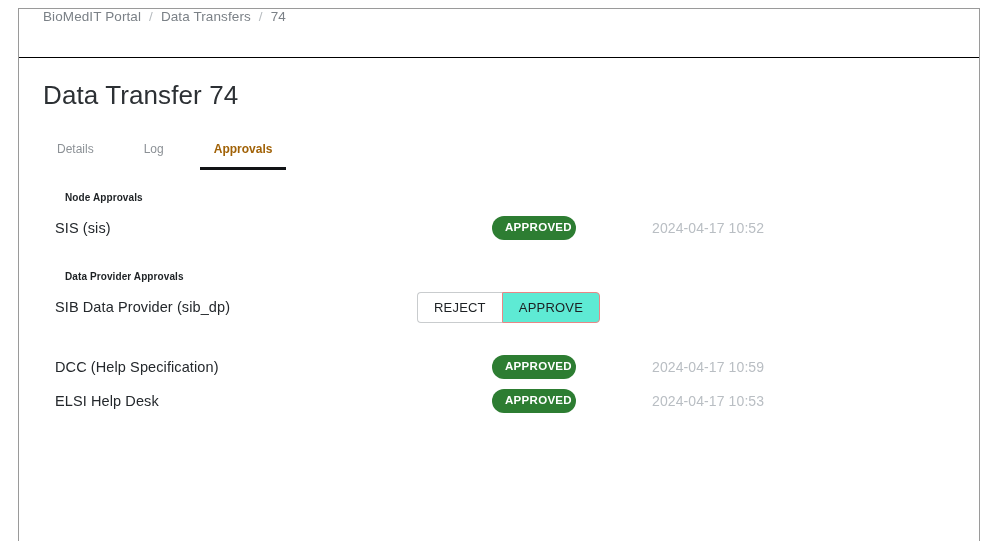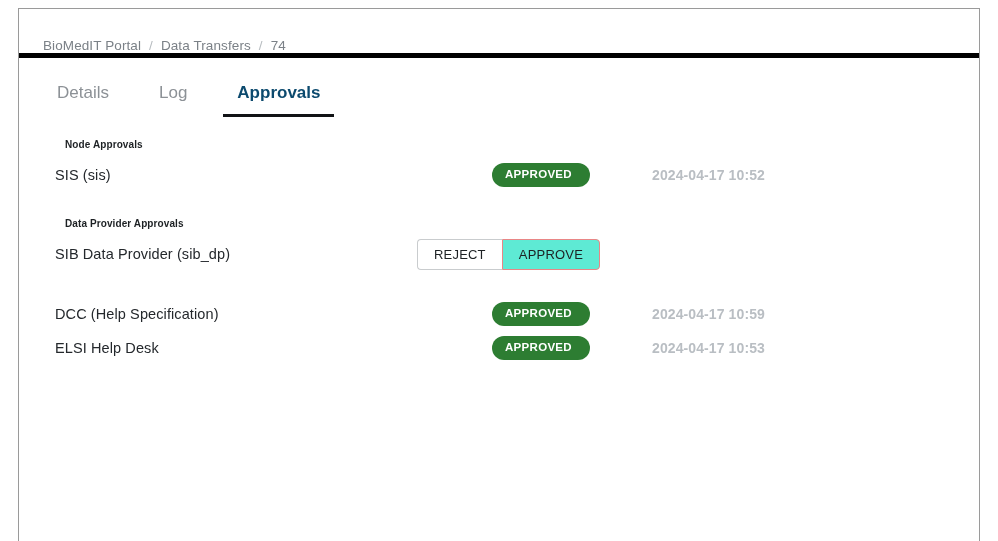--- a/index.html
+++ b/index.html
@@ -28,22 +28,22 @@
     border-bottom: none;
     box-sizing: border-box;
     overflow: hidden;
   }
 
   
   .breadcrumb-bar {
     height: 49px;
     padding: 0 0 0 24px;
     display: flex;
-    align-items: flex-end;
-    border-bottom: 5px solid #000000;
+    align-items: flex-start;
+    border-bottom: 1px solid #000000;
     box-sizing: border-box;
   }
   .breadcrumb {
     display: flex;
     align-items: center;
     font-size: 13.5px;
     color: #7b8187;
     letter-spacing: .1px;
   }
   .breadcrumb .crumb {
@@ -69,30 +69,30 @@
   }
 
   
   .tabs {
     display: flex;
     align-items: flex-end;
     margin-top: 22px;
     height: 37px;
   }
   .tab {
-    font-size: 17px;
+    font-size: 12px;
     color: #8c9196;
     padding: 0 14px 11px 14px;
     cursor: pointer;
     white-space: nowrap;
     border-bottom: 3px solid transparent;
     margin-top: 48px;
   }
   .tab.is-active {
-    color: #0c4a6e;
+    color: #a16207;
     font-weight: 700;
     border-bottom: 3px solid #111316;
   }
   .tab-spacer { width: 22px; }
 
   
   .sections {
     margin-top: 22px;
   }
   .section {
@@ -122,35 +122,34 @@
     width: 160px;
     flex: 0 0 160px;
     display: flex;
     align-items: center;
   }
   .row-time {
     font-size: 14px;
     color: #b9bec3;
     letter-spacing: .1px;
     white-space: nowrap;
-    font-weight: bold;
   }
 
   
   .badge-approved {
     display: inline-flex;
     align-items: center;
     justify-content: center;
     background: #2d7d32;
     color: #ffffff;
     font-size: 11.5px;
     font-weight: 700;
     letter-spacing: .3px;
     border-radius: 12px;
-    padding: 5px 18px 5px 13px;
+    padding: 5px 4px 5px 13px;
     min-width: 55px;
     line-height: 1;
     box-sizing: border-box;
     height: 24px;
   }
 
   
   .btn-group {
     display: inline-flex;
     align-items: stretch;
@@ -192,20 +191,21 @@
       <span class="crumb">BioMedIT Portal</span>
       <span class="sep">/</span>
       <span class="crumb">Data Transfers</span>
       <span class="sep">/</span>
       <span class="crumb">74</span>
     </nav>
   </div>
 
   <div class="content">
 
+    <h1 class="page-title">Data Transfer 74</h1>
 
     <div class="tabs">
       <div class="tab">Details</div>
       <div class="tab-spacer"></div>
       <div class="tab">Log</div>
       <div class="tab-spacer"></div>
       <div class="tab is-active">Approvals</div>
     </div>
 
     <div class="sections">

